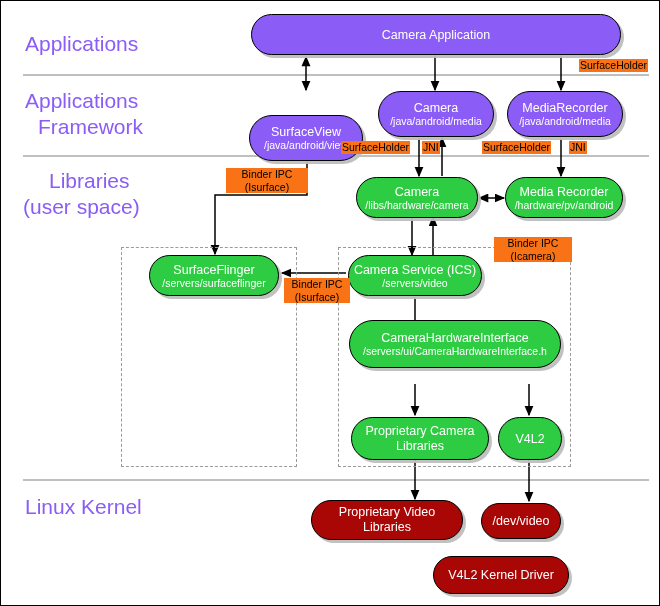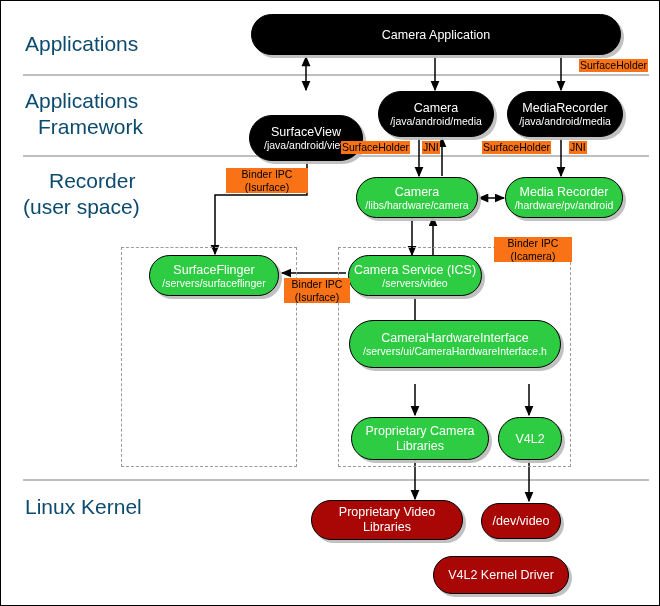--- a/index.html
+++ b/index.html
@@ -1,30 +1,30 @@
 <!DOCTYPE html>
 <html><head>
 <meta charset="utf-8">
 <style>
   html,body{margin:0;padding:0;background:#ffffff;}
   body{font-family:"Liberation Sans","DejaVu Sans",sans-serif;}
   #canvas{position:relative;width:660px;height:606px;background:#fff;
           border:1px solid #000;box-sizing:border-box;overflow:hidden;}
   #svg-layer{position:absolute;left:0;top:0;width:660px;height:606px;}
 
-  .layer-label{position:absolute;color:#0c4a6e;font-size:21px;line-height:26px;
+  .layer-label{position:absolute;color:#8b5cf6;font-size:21px;line-height:26px;
                white-space:pre;letter-spacing:0px;}
 
   .node{position:absolute;box-sizing:border-box;display:flex;flex-direction:column;
         align-items:center;justify-content:center;text-align:center;color:#ffffff;
         border:1.3px solid #000;border-radius:999px;
         box-shadow:3px 3px 0 0 rgba(190,190,190,0.95);}
   .node .t1{font-size:12.5px;line-height:14px;white-space:nowrap;}
   .node .t2{font-size:10.5px;line-height:12px;white-space:nowrap;}
-  .node.blue{background:#000000;}
+  .node.blue{background:#8b5cf6;}
   .node.green{background:#2ecc42;}
   .node.red{background:#a90606;}
   .node.wrap .t1{white-space:normal;line-height:15px;}
 
   .dashbox{position:absolute;box-sizing:border-box;border:1.4px dashed #9a9a9a;}
 
   .edge-label{position:absolute;color:#000;font-size:10.5px;line-height:12.5px;
               white-space:nowrap;background:#f97316;padding:0 1px;}
   .edge-label.ctr{text-align:center;}
 </style>
@@ -81,21 +81,21 @@
   </svg>
 
   <div class="dashbox" style="left:120px;top:246px;width:176px;height:220px;"></div>
   <div class="dashbox" style="left:337px;top:246px;width:233px;height:220px;"></div>
 
   <div class="layer-label" style="left:24px;top:30px;">Applications</div>
 
   <div class="layer-label" style="left:24px;top:87px;">Applications</div>
   <div class="layer-label" style="left:37px;top:113px;">Framework</div>
 
-  <div class="layer-label" style="left:48px;top:167px;">Recorder</div>
+  <div class="layer-label" style="left:48px;top:167px;">Libraries</div>
   <div class="layer-label" style="left:22px;top:193px;">(user space)</div>
 
   <div class="layer-label" style="left:24px;top:493px;">Linux Kernel</div>
 
   <div class="node blue" style="left:250px;top:13px;width:370px;height:41px;">
     <span class="t1">Camera Application</span>
   </div>
 
   <div class="node blue" style="left:248px;top:90px;width:114px;height:46px;margin-top:24px;">
     <span class="t1">SurfaceView</span>

